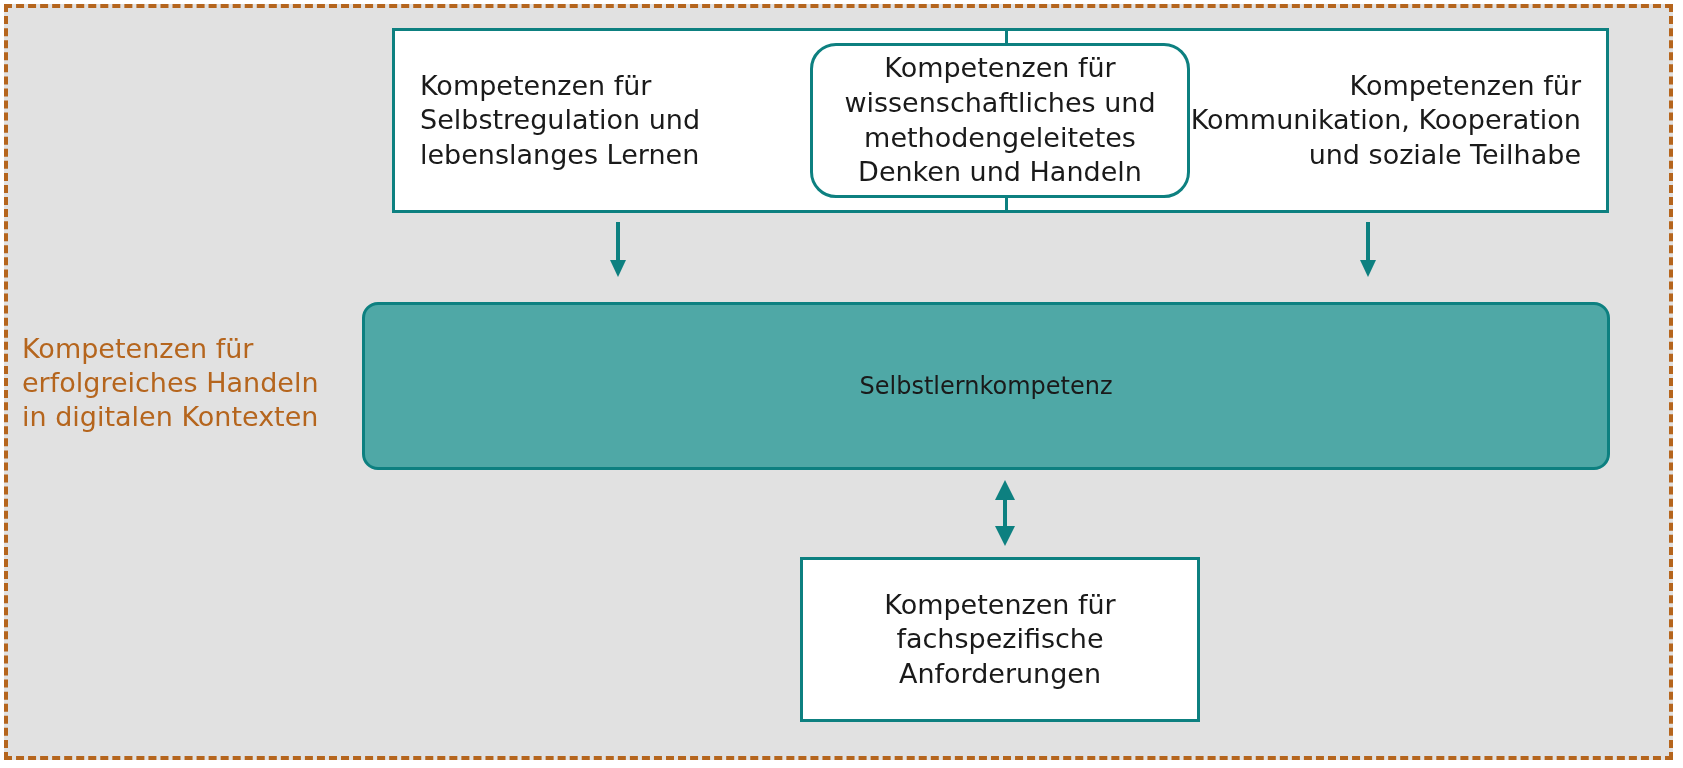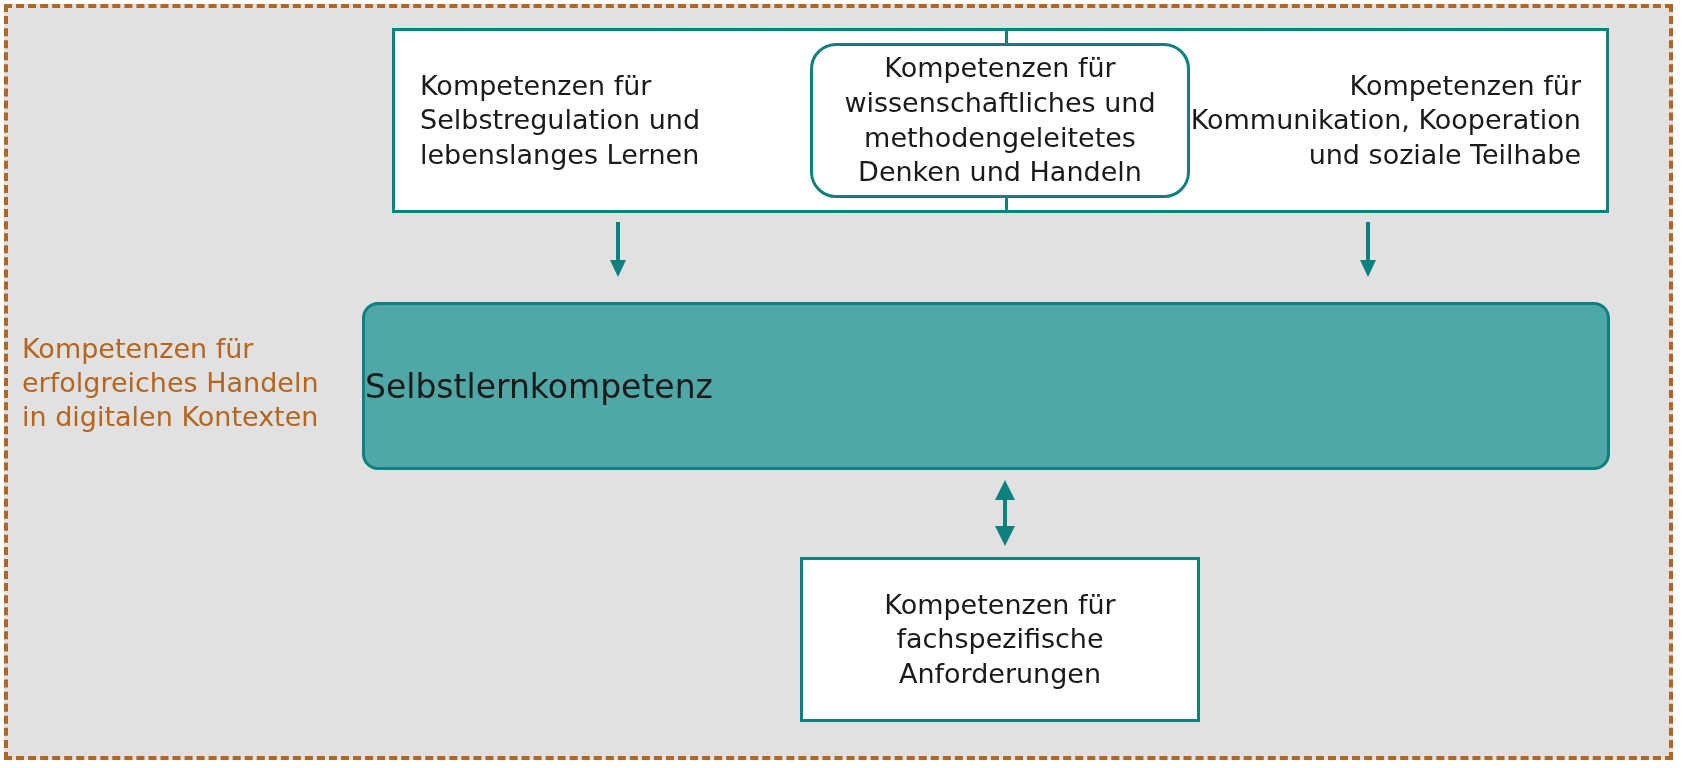--- a/index.html
+++ b/index.html
@@ -104,21 +104,22 @@
     box-sizing: border-box;
     background: #4fa8a6;
     border: 3px solid #0d8080;
     border-radius: 16px;
     display: flex;
     align-items: center;
     justify-content: center;
     z-index: 3;
   }
   #bar-selbstlernkompetenz .node-text {
-    font-size: 33px;
+    text-align: center;
+    font-size: 24px;
     color: #1a1a1a;
     padding: 0;
   }
 
   
   #box-fachspezifisch {
     left: 800px;
     top: 557px;
     width: 400px;
     height: 165px;

